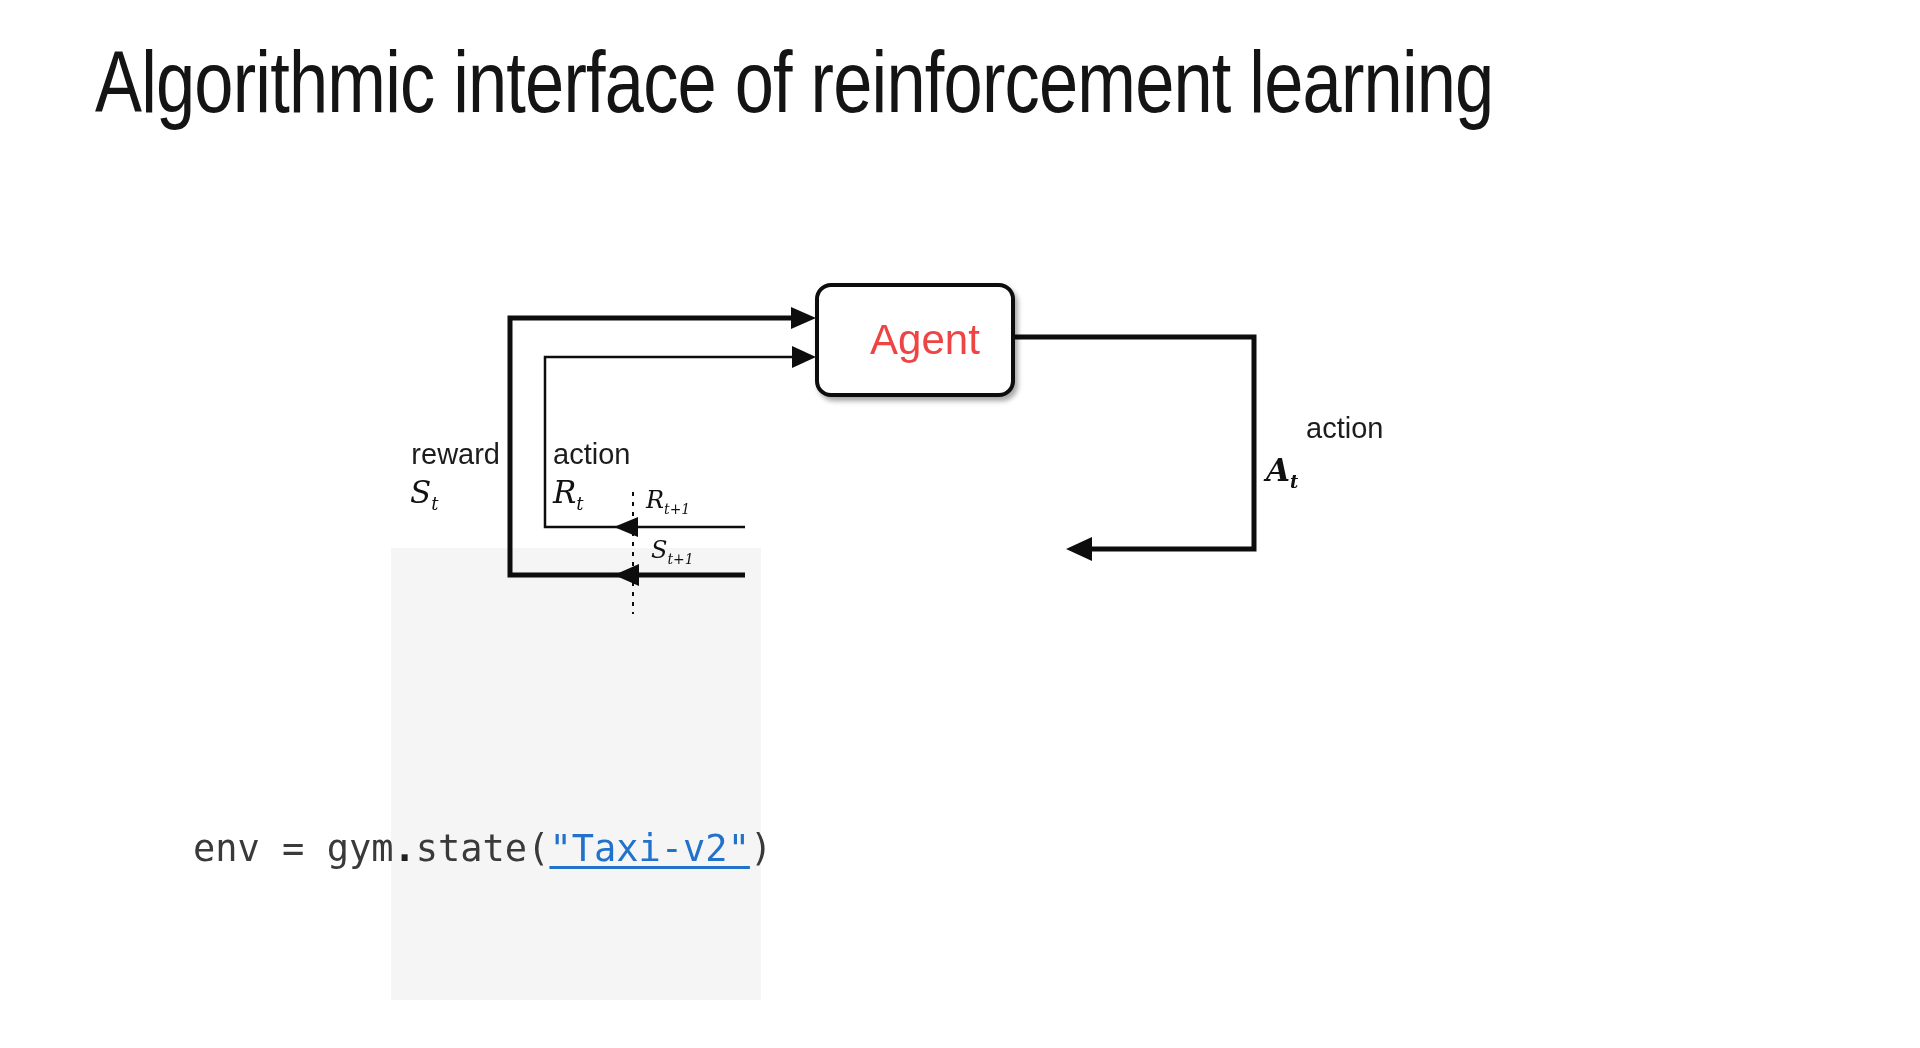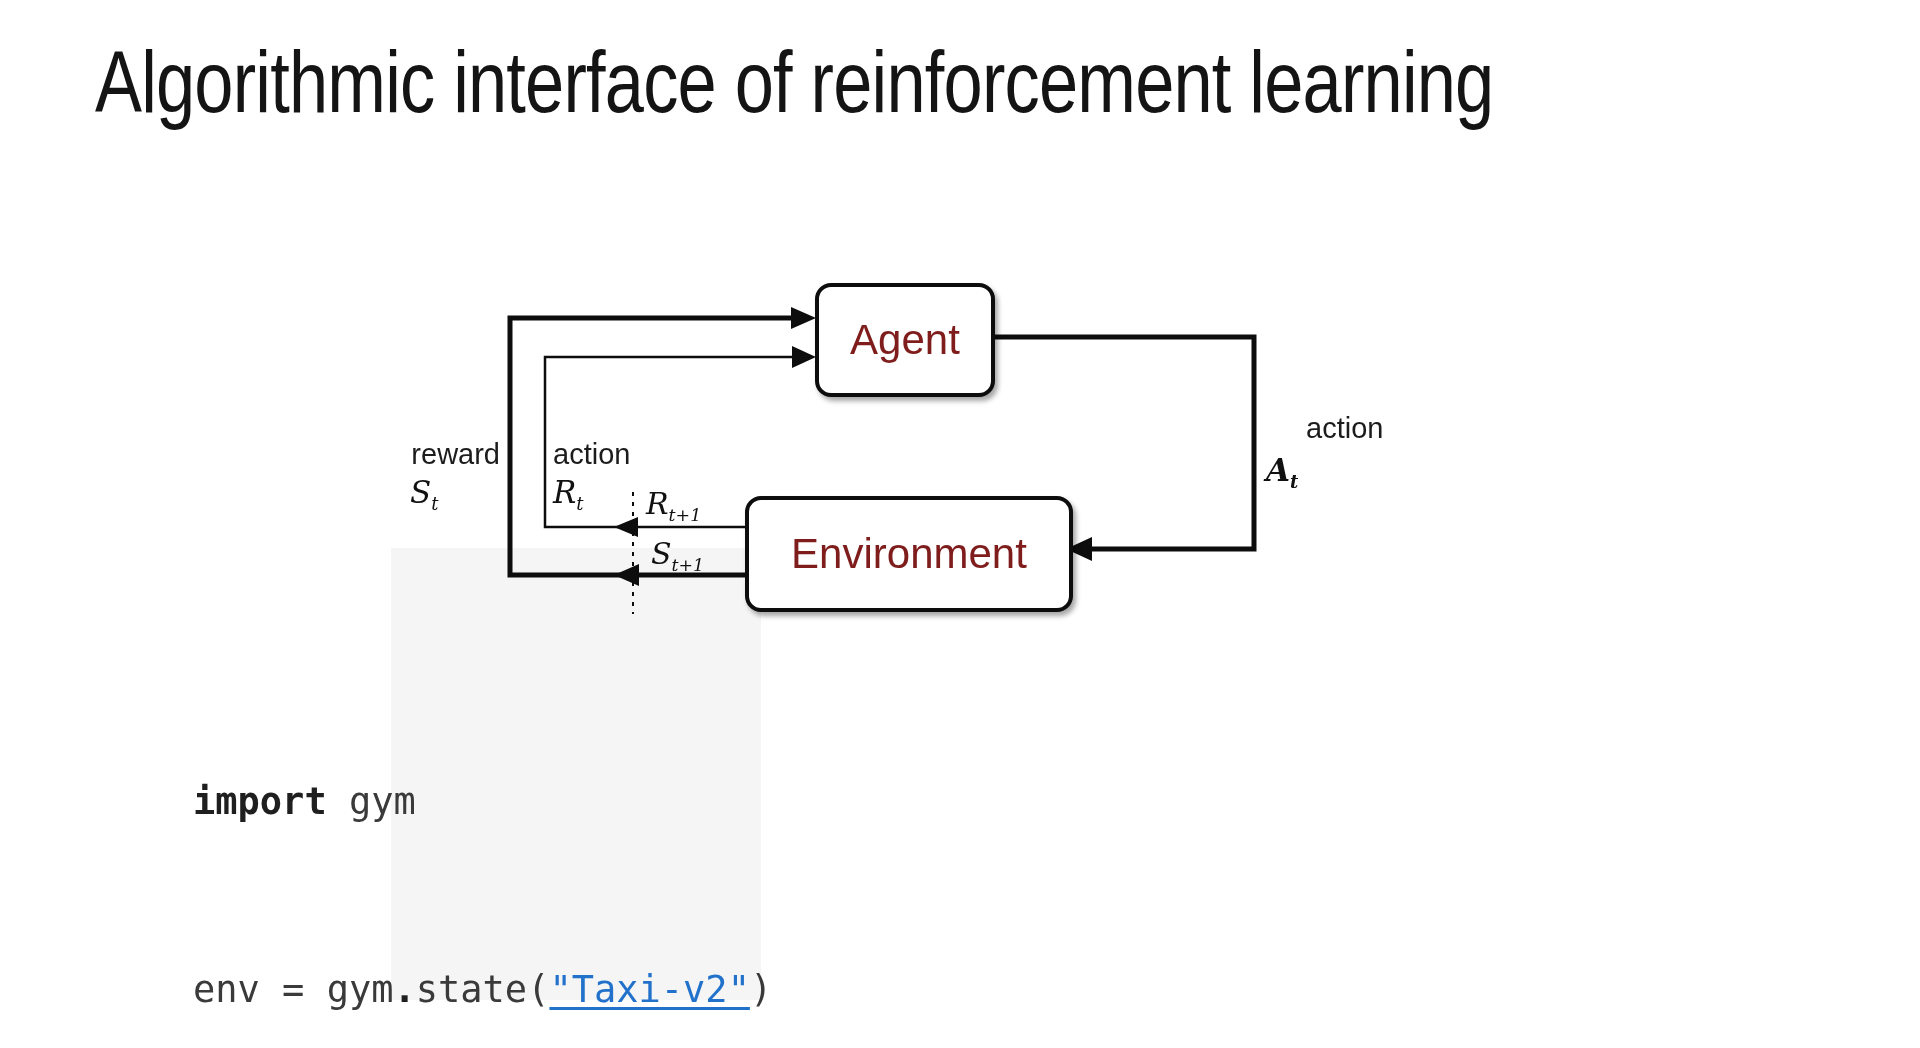--- a/index.html
+++ b/index.html
@@ -13,28 +13,28 @@
   
   .slide-title{position:absolute;left:95px;top:34px;font-size:88px;line-height:1.1;
                letter-spacing:-1px;white-space:nowrap;color:#141414;
                transform:scaleX(0.80);transform-origin:left top;z-index:3;}
 
   
   .diagram{position:absolute;left:400px;top:200px;width:900px;height:440px;z-index:2;}
   .diagram svg{position:absolute;left:0;top:0;}
   .node{position:absolute;background:#ffffff;border:4px solid #0d0d0d;border-radius:16px;
         box-shadow:3px 4px 5px rgba(0,0,0,0.35);display:flex;align-items:center;
-        justify-content:center;font-size:42px;color:#7f1d1d;}
+        justify-content:center;font-size:42px;color:#ef4444;padding-left:20px;}
   .node-agent{left:415px;top:83px;width:172px;height:106px;}
   .node-env{left:345px;top:296px;width:320px;height:108px;}
   .dlabel{position:absolute;font-size:29px;color:#1c1c1c;white-space:nowrap;}
   .dmath{position:absolute;font-family:"DejaVu Serif","Liberation Serif",serif;
          font-style:italic;font-size:31px;color:#111;white-space:nowrap;}
   .dmath sub{font-size:0.58em;font-style:italic;}
-  .dmath-small{font-size:30px;}
+  .dmath-small{font-size:24px;}
   .lab-state{left:10px;top:238px;width:90px;text-align:right;}
   .sym-state{left:10px;top:274px;width:82px;}
   .lab-reward{left:153px;top:238px;}
   .sym-reward{left:153px;top:274px;}
   .sym-nextreward{left:246px;top:286px;}
   .sym-nextstate{left:251px;top:336px;}
   .lab-action{left:866px;top:212px;margin-left:40px;}
   .sym-action{left:866px;top:252px;font-weight:bold;}
 
   
@@ -75,40 +75,36 @@
       <path d="M587,137 L854,137 L854,349 L690,349" fill="none" stroke="#0d0d0d" stroke-width="5"></path>
       <polygon points="666,349 692,337 692,361" fill="#0d0d0d"></polygon>
     </g>
 
     <line x1="233" y1="292" x2="233" y2="414" stroke="#0d0d0d" stroke-width="2" stroke-dasharray="4 6"></line>
   </svg>
 
   <div class="node node-agent">
     <span>Agent</span>
   </div>
-  <div class="node node-env">
-    <span>Environment</span>
-  </div>
 
   <div class="dlabel lab-state">reward</div>
   <div class="dmath sym-state"><span>S</span><sub>t</sub></div>
 
   <div class="dlabel lab-reward">action</div>
   <div class="dmath sym-reward"><span>R</span><sub>t</sub></div>
 
   <div class="dmath dmath-small sym-nextreward"><span>R</span><sub>t+1</sub></div>
 
   <div class="dmath dmath-small sym-nextstate"><span>S</span><sub>t+1</sub></div>
 
   <div class="dlabel lab-action">action</div>
   <div class="dmath sym-action"><span>A</span><sub>t</sub></div>
 </div>
 
 <div class="code">
-  <div class="code-line"><span class="c-kw">import</span><span class="c-p"> gym</span></div>
 
   <div class="code-line"><span class="c-p">env = gym</span><span class="c-dot">.</span><span class="c-p">state(</span><span class="c-link">"Taxi-v2"</span><span class="c-p">)</span></div>
 
   
 
   
 
   
 
   

